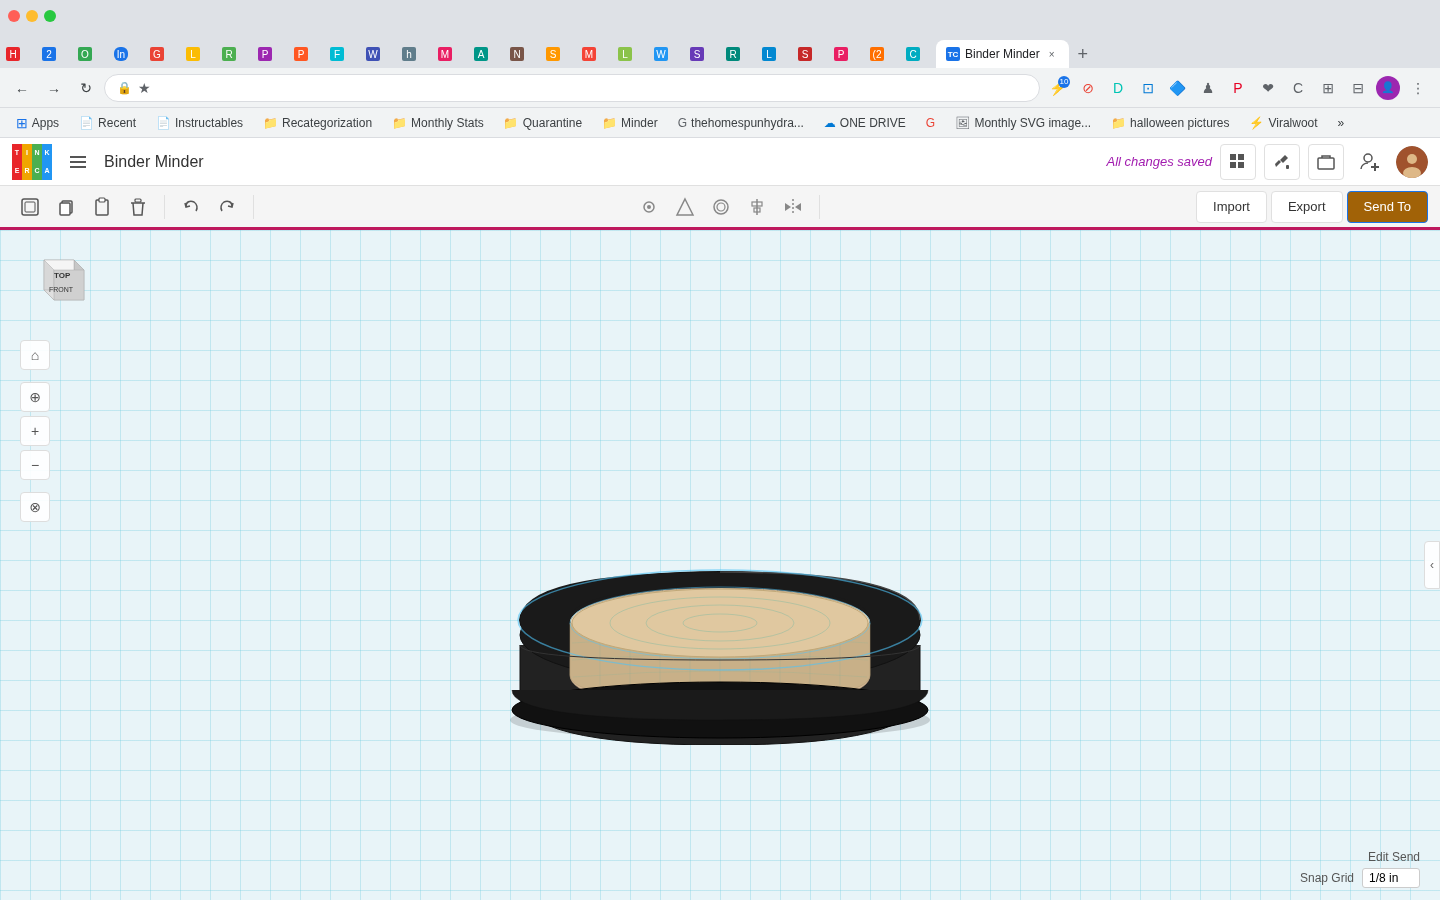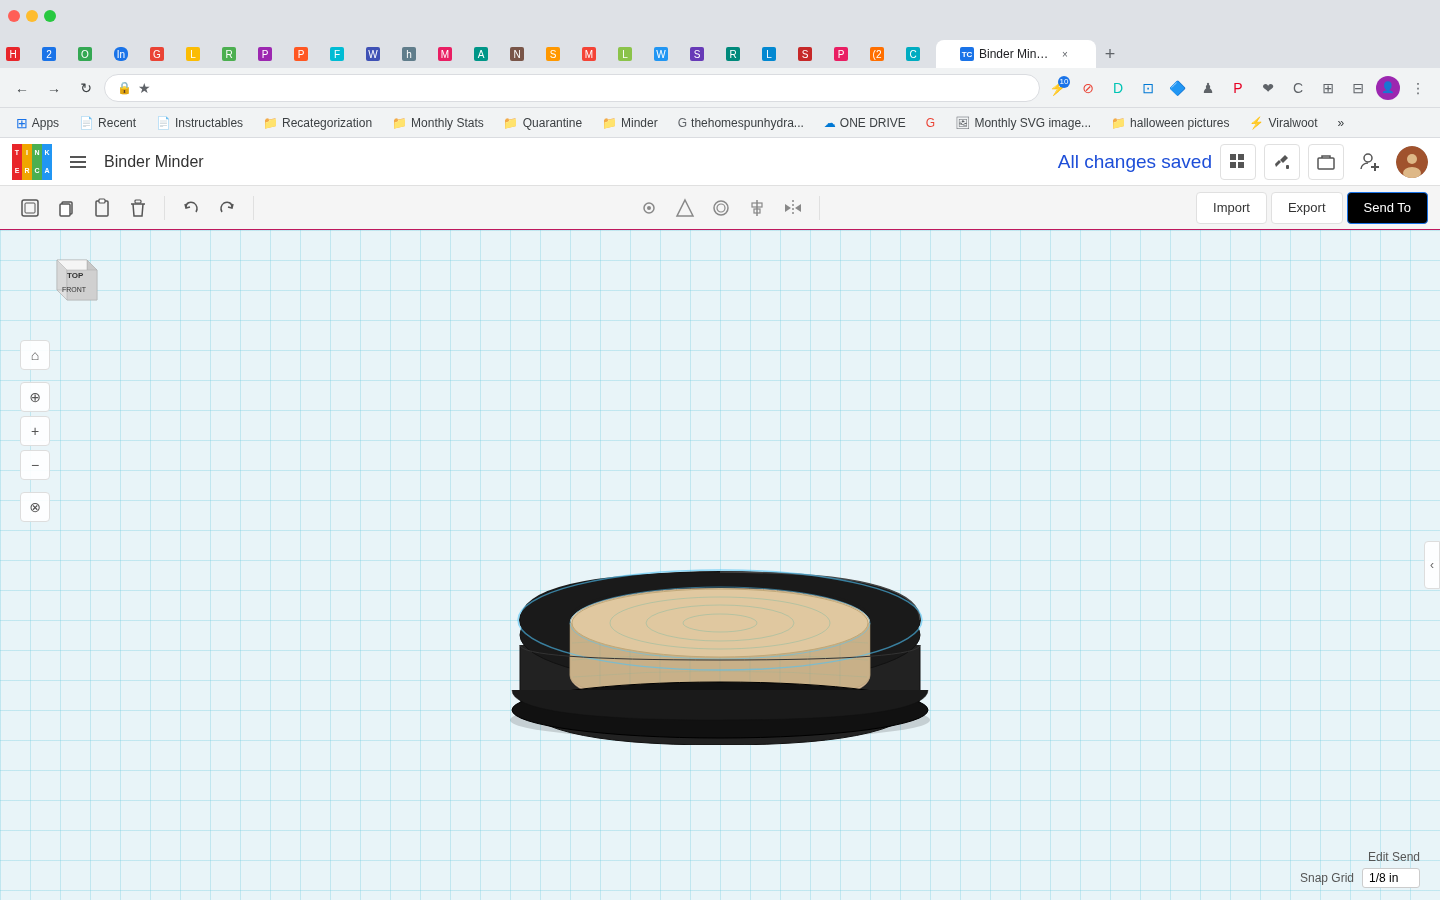--- a/index.html
+++ b/index.html
@@ -25,21 +25,21 @@
       background: #dee1e6;
       display: flex;
       align-items: flex-end;
       padding: 0 0 0 0;
       overflow: hidden;
     }
     .tab {
       display: flex;
       align-items: center;
       height: 28px;
-      padding: 0 24px;
+      padding: 0 10px;
       background: #dee1e6;
       border-radius: 8px 8px 0 0;
       font-size: 11px;
       color: #3c4043;
       gap: 5px;
       cursor: pointer;
       min-width: 80px;
       max-width: 160px;
       white-space: nowrap;
       overflow: hidden;
@@ -214,22 +214,23 @@
       color: #333;
       font-weight: 500;
     }
     .tc-header-right {
       margin-left: auto;
       display: flex;
       align-items: center;
       gap: 8px;
     }
     .tc-saved {
-      font-size: 19px;
-      color: #1d4ed8;
+      font-size: 13px;
+      color: #a21caf;
+      font-style: italic;
     }
     .tc-header-icon {
       width: 36px;
       height: 36px;
       display: flex;
       align-items: center;
       justify-content: center;
       cursor: pointer;
       border: 1px solid #e0e0e0;
       border-radius: 4px;
@@ -250,21 +251,21 @@
       overflow: hidden;
     }
 
     
     .tc-toolbar {
       height: 44px;
       background: #f5f5f5;
       display: flex;
       align-items: center;
       padding: 0 12px;
-      border-bottom: 1px solid #be185d;
+      border-bottom: 3px solid #be185d;
     }
     .tool-btn {
       width: 36px;
       height: 36px;
       display: flex;
       align-items: center;
       justify-content: center;
       cursor: pointer;
       border-radius: 4px;
       color: #5f6368;
@@ -321,21 +322,21 @@
       background-image:
         linear-gradient(rgba(100,200,220,0.3) 1px, transparent 1px),
         linear-gradient(90deg, rgba(100,200,220,0.3) 1px, transparent 1px);
       background-size: 30px 30px;
     }
 
     
     .view-cube {
       position: absolute;
       top: 20px;
-      left: 37px;
+      left: 24px;
       width: 70px;
       height: 70px;
     }
     .cube-svg { width: 70px; height: 70px; }
 
     
     .left-controls {
       position: absolute;
       left: 20px;
       top: 110px;
@@ -777,21 +778,21 @@
         <polygon points="2,6 8,10 2,14" fill="#888"></polygon>
         <polygon points="18,6 12,10 18,14" fill="#888"></polygon>
       </svg>
     </div>
 
     <div class="tool-separator"></div>
 
     <div class="tc-toolbar-right">
       <button class="tc-action-btn">Import</button>
       <button class="tc-action-btn">Export</button>
-      <button class="tc-action-btn" style="background:#000000;color:white;border-color:#1a73e8;">Send To</button>
+      <button class="tc-action-btn" style="background:#a16207;color:white;border-color:#1a73e8;">Send To</button>
     </div>
   </div>
 
   <div class="tc-main">
     <div class="tc-viewport">
 
       <div class="grid-bg"></div>
 
       <div class="view-cube">
         <svg class="cube-svg" viewBox="0 0 70 70">

